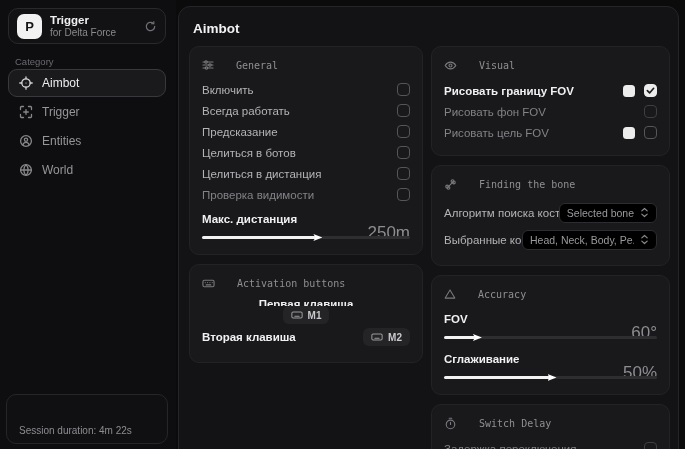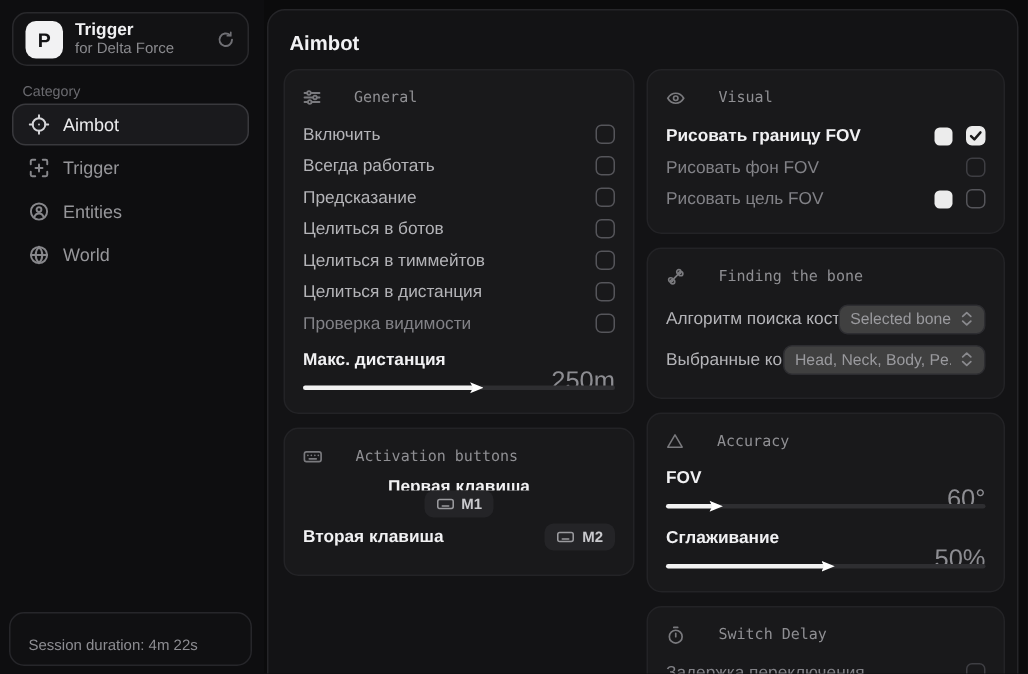--- a/index.html
+++ b/index.html
@@ -26,21 +26,21 @@
   .nav{position:absolute;left:8px;top:69px;width:158px;display:flex;flex-direction:column;gap:1px;}
   .nav-item{
     height:28px;display:flex;align-items:center;gap:9px;padding:0 10px;
     border-radius:9px;border:1px solid transparent;box-sizing:border-box;
     color:#96969a;font-size:12px;cursor:pointer;
   }
   .nav-item .nic{color:#87878b;display:flex;align-items:center;}
   .nav-item.active{background:#1a1a1d;border-color:#39393d;color:#ececee;}
   .nav-item.active .nic{color:#d5d5d8;}
   .session-box{
-    position:absolute;left:6px;bottom:5px;width:162px;height:36px;
+    position:absolute;left:6px;bottom:5px;width:162px;height:50px;
     border:1px solid #26262a;border-radius:10px;background:#101012;
     display:flex;align-items:flex-end;padding:0 0 7px 12px;box-sizing:border-box;
   }
   .session-box span{font-size:10px;color:#8d8d92;}
   
   .main{
     position:absolute;left:178px;top:6px;width:501px;height:458px;
     background:#131315;border:1px solid #252528;border-radius:12px;
     box-sizing:border-box;padding:12px 8px 8px 10px;
   }
@@ -73,21 +73,21 @@
   .track{position:absolute;left:0;right:0;top:4px;height:3px;border-radius:2px;background:#2e2e31;}
   .fill{position:absolute;left:0;top:4px;height:3px;border-radius:2px;background:#f2f2f2;}
   .thumb{position:absolute;right:-6px;top:50%;transform:translateY(-50%);
     width:9px;height:9px;background:#ffffff;
     clip-path:polygon(0 10%,100% 50%,0 90%,22% 50%);}
   
   .keybadge{display:flex;align-items:center;gap:5px;background:#242427;border-radius:6px;
     padding:3px 8px;color:#c9c9cd;font-size:10px;font-weight:bold;cursor:pointer;}
   .keybadge .kic{color:#9a9a9e;display:flex;align-items:center;}
   
-  .select{display:flex;align-items:center;gap:6px;background:#404040;border:1px solid #2d2d31;
+  .select{display:flex;align-items:center;gap:6px;background:#000000;border:1px solid #2d2d31;
     border-radius:6px;padding:3px 7px;max-width:138px;cursor:pointer;flex:0 0 auto;}
   .select .sval{font-size:10.5px;color:#9a9a9e;white-space:nowrap;overflow:hidden;max-width:104px;}
   .select .sic{color:#8a8a8e;display:flex;align-items:center;}
   svg{display:block;}
 </style>
 </head>
 <body>
 
 <div class="sidebar">
   <div class="side-head">
@@ -181,24 +181,20 @@
         </div>
         <div class="row">
           <span class="lbl">Предсказание</span>
           <span class="cbx"></span>
         </div>
         <div class="row">
           <span class="lbl">Целиться в ботов</span>
           <span class="cbx"></span>
         </div>
         <div class="row">
-          <span class="lbl">Целиться в тиммейтов</span>
-          <span class="cbx"></span>
-        </div>
-        <div class="row">
           <span class="lbl">Целиться в дистанция</span>
           <span class="cbx"></span>
         </div>
         <div class="row">
           <span class="lbl dim">Проверка видимости</span>
           <span class="cbx"></span>
         </div>
         <div class="row" style="margin-top:3px;">
           <span class="lbl bright">Макс. дистанция</span>
           <span class="val">250m</span>

